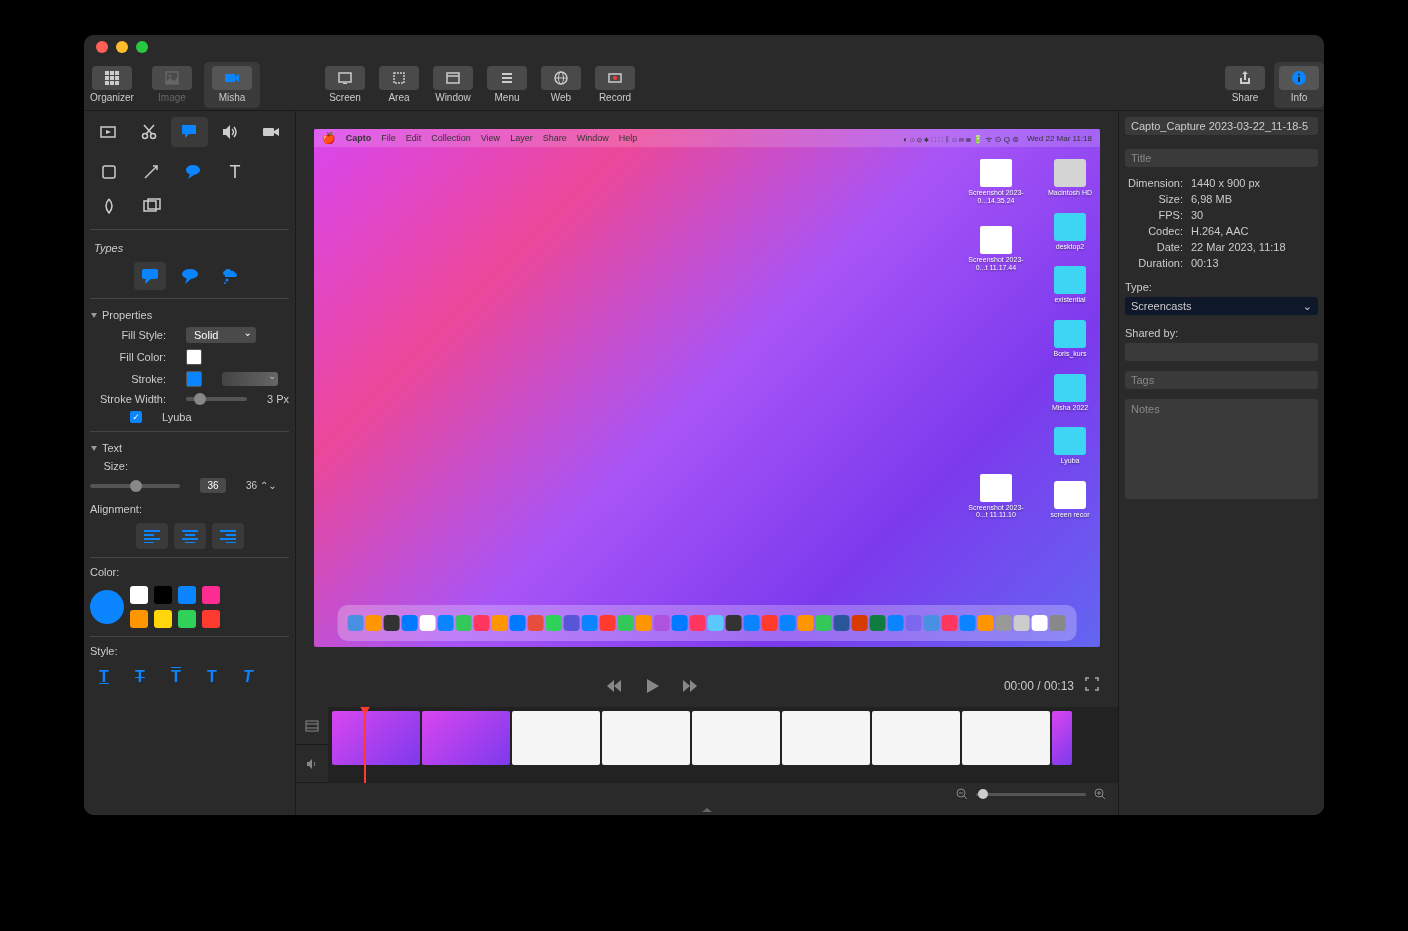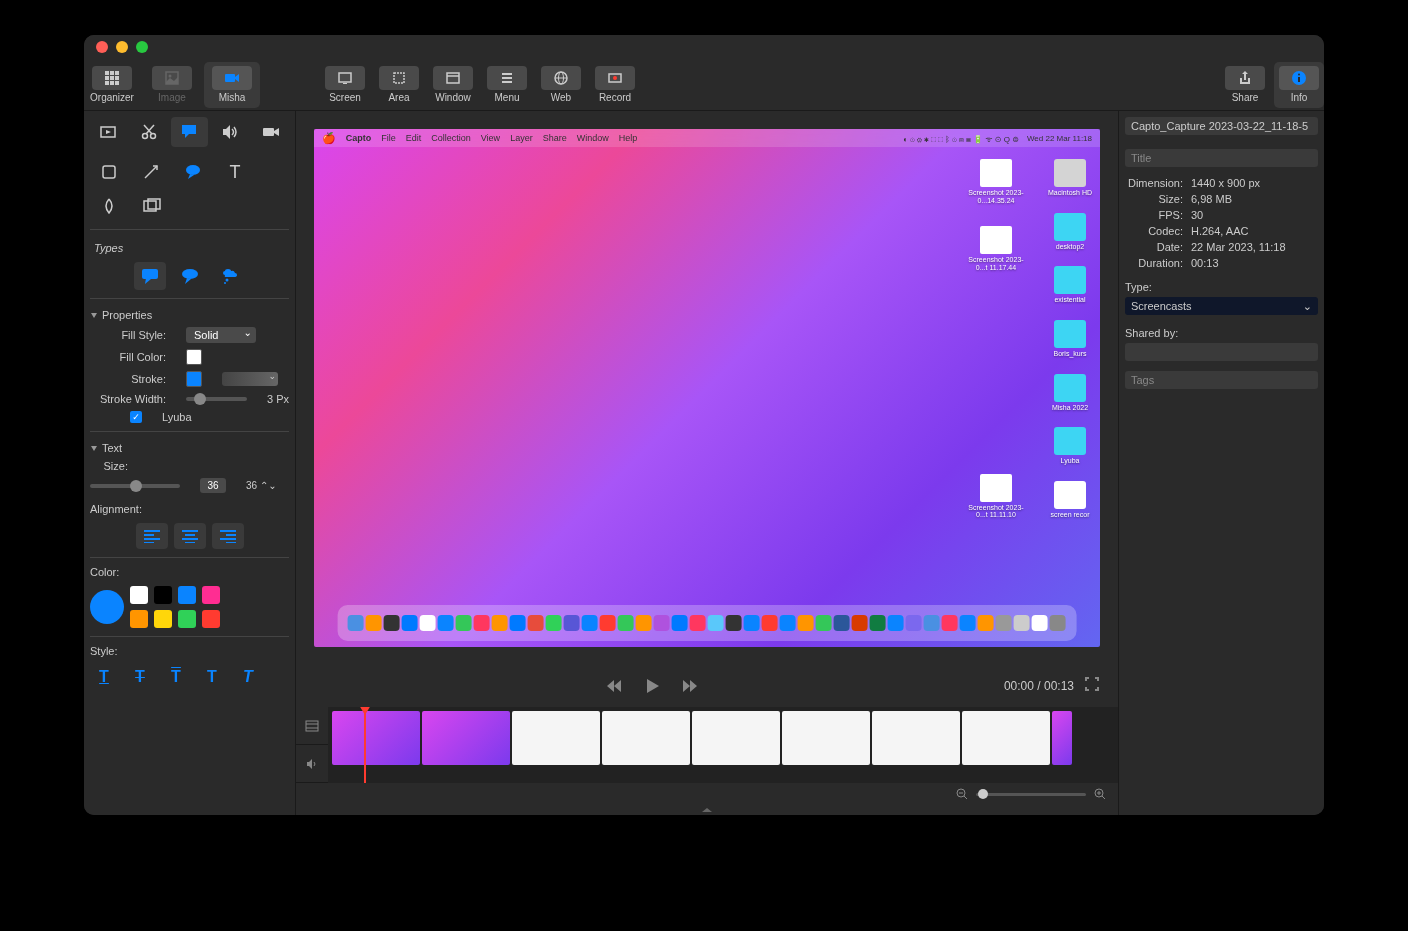--- a/index.html
+++ b/index.html
@@ -686,16 +686,17 @@
           <span class="info-val">00:13</span>
         </div>
 
       <div class="info-section-label">Type:</div>
       <div class="info-dropdown">Screencasts</div>
 
       <div class="info-section-label">Shared by:</div>
       <div class="info-input" style="min-height:18px"></div>
 
       <div class="info-input">Tags</div>
+      <div class="info-textarea">Notes</div>
     </div>
 
   </div>
 </div>
 
 </body></html>

